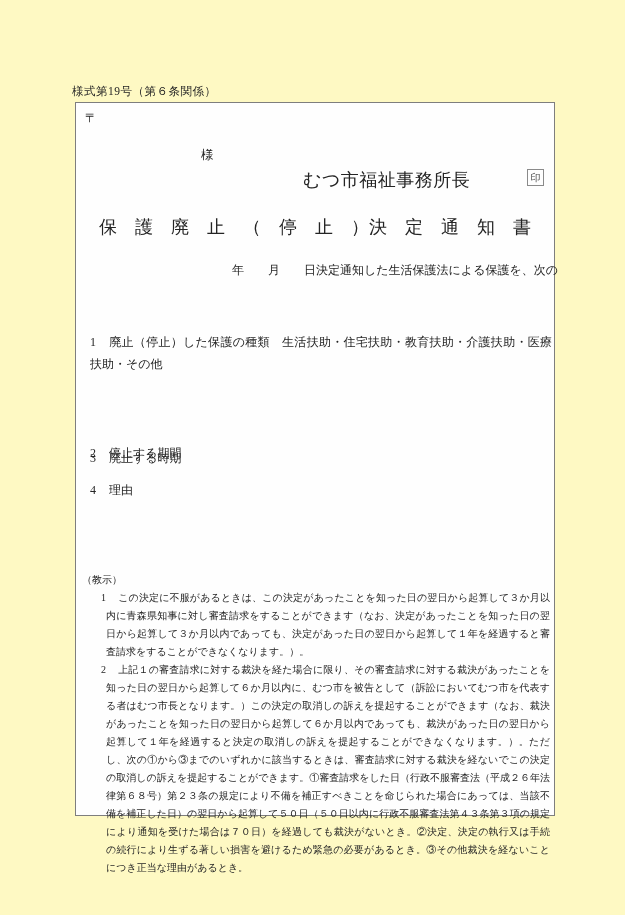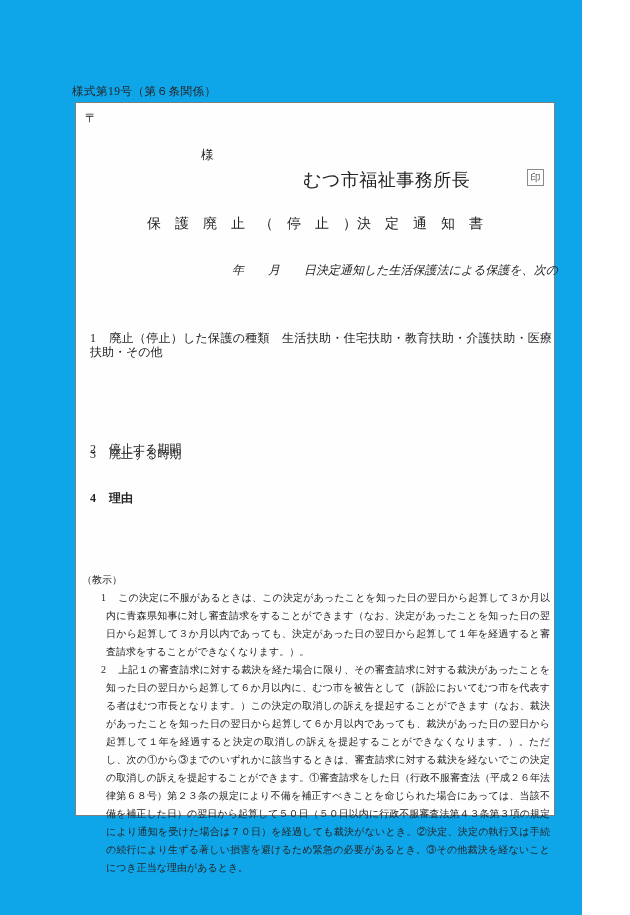--- a/index.html
+++ b/index.html
@@ -4,24 +4,25 @@
 <style>
   html, body {
     margin: 0;
     padding: 0;
     background: #ffffff;
   }
   .page {
     position: relative;
     width: 582px;
     height: 915px;
-    background: #0ea5e9;
+    background: #fef9c3;
     font-family: "Liberation Serif", "DejaVu Serif", serif;
     color: #242424;
     overflow: hidden;
+    padding-left: 43px;
   }
   .form-label {
     position: absolute;
     left: 72px;
     top: 84px;
     font-size: 11.5px;
     letter-spacing: 0.5px;
     white-space: pre;
   }
   .doc-box {
@@ -64,44 +65,44 @@
     line-height: 15px;
     text-align: center;
     color: #4a4a4a;
   }
   .title {
     position: absolute;
     left: 0;
     right: 0;
     top: 112px;
     text-align: center;
-    font-size: 14px;
+    font-size: 18px;
     white-space: pre;
   }
   .intro {
     position: absolute;
     left: 8px;
     top: 156px;
     width: 466px;
     font-size: 12px;
     line-height: 22px;
   }
-  .intro-l1 { padding-left: 148px; white-space: pre; font-style: italic; }
+  .intro-l1 { padding-left: 148px; white-space: pre; }
   .main-item {
     position: absolute;
     left: 14px;
     width: 462px;
     font-size: 12px;
-    line-height: 14px;
+    line-height: 22px;
     text-align: justify;
   }
   .mi1 { top: 228px; }
   .mi2 { top: 311px; margin-top: 28px; }
   .mi3 { top: 344px; }
-  .mi4 { top: 388px; font-weight: bold; }
+  .mi4 { top: 376px; }
   .no {
     display: inline-block;
     width: 19px;
     text-indent: 0;
   }
   .notice {
     position: absolute;
     left: 0;
     top: 424px;
     width: 474px;

